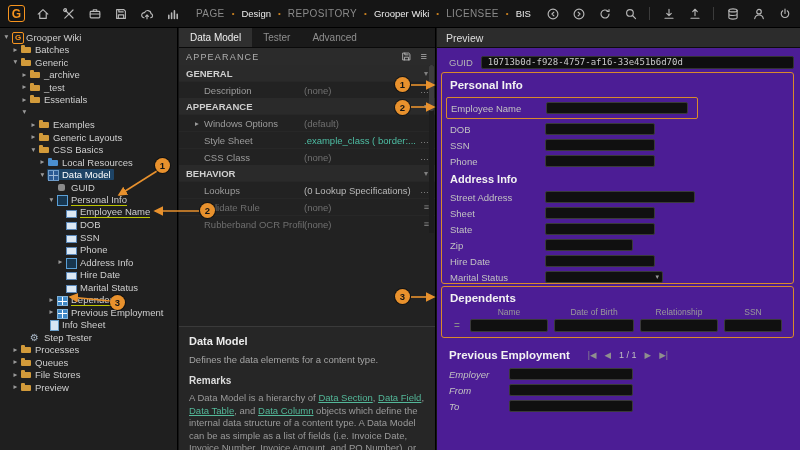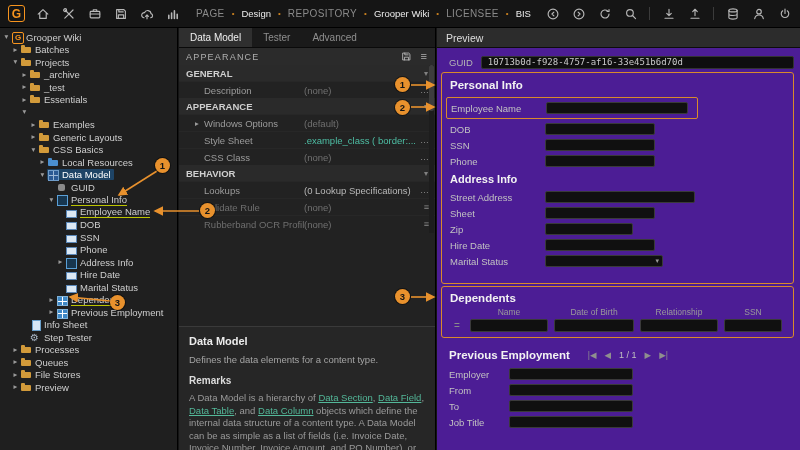--- a/index.html
+++ b/index.html
@@ -100,21 +100,21 @@
   .hl{border:1px solid #d98a2b;border-radius:2px;padding:2px 4px;margin:0 0 2px -4px;width:252px;}
   .dep-headers{display:flex;gap:6px;font-size:8.5px;color:#9a9a9a;margin:1px 0 2px;}
   .dep-headers span{text-align:center;}
   .dep-sp{width:14px;flex:none;}
   .dep-row{display:flex;gap:6px;align-items:center;}
   .dep-handle{width:14px;flex:none;color:#8a8a8a;font-size:10px;text-align:center;}
   .dep-input{height:13px;background:#101010;border:1px solid #3a3a3a;border-radius:2px;}
   .prev-head{display:flex;align-items:center;margin-bottom:4px;}
   .pager{margin-left:18px;display:flex;align-items:center;gap:8px;font-size:8.5px;color:#8f8f8f;}
   .pager .pnum{color:#c0c0c0;font-size:9px;}
-  .box-prev .f-label{width:60px;}
+  .box-prev .f-label{width:60px;font-style:italic;}
 
   
   .callout{position:absolute;width:15px;height:15px;border-radius:50%;background:#e8912d;color:#151515;
     font-size:9.5px;font-weight:bold;display:flex;align-items:center;justify-content:center;z-index:41;
     box-shadow:0 0 0 1px rgba(0,0,0,.45);}
   #overlay{position:absolute;top:0;left:0;pointer-events:none;z-index:40;}
 </style>
 </head>
 <body>
 
@@ -239,21 +239,21 @@
         <span class="tarr">▸</span>
         <span class="tcontent">
           <span class="ic ic-folder"></span>
           <span class="tlabel">Batches</span>
         </span>
       </div>
       <div class="trow" style="padding-left: 11px;">
         <span class="tarr">▾</span>
         <span class="tcontent">
           <span class="ic ic-folder"></span>
-          <span class="tlabel">Projects</span>
+          <span class="tlabel">Generic</span>
         </span>
       </div>
       <div class="trow" style="padding-left: 20px;">
         <span class="tarr">▸</span>
         <span class="tcontent">
           <span class="ic ic-folder"></span>
           <span class="tlabel">_archive</span>
         </span>
       </div>
       <div class="trow" style="padding-left: 20px;">
@@ -378,21 +378,21 @@
           <span class="tlabel ul">Dependents</span>
         </span>
       </div>
       <div class="trow" style="padding-left: 47px;">
         <span class="tarr">▸</span>
         <span class="tcontent">
           <span class="ic ic-table"></span>
           <span class="tlabel">Previous Employment</span>
         </span>
       </div>
-      <div class="trow" style="padding-left: 20px;">
+      <div class="trow" style="padding-left: 38px;">
         <span class="tarr"></span>
         <span class="tcontent">
           <span class="ic ic-page"></span>
           <span class="tlabel">Info Sheet</span>
         </span>
       </div>
       <div class="trow" style="padding-left: 20px;">
         <span class="tarr"></span>
         <span class="tcontent">
           <span class="ic ic-gear"></span>
@@ -549,20 +549,24 @@
     <div id="ai-fields">
         <div class="f-row">
           <span class="f-label">Street Address</span>
           <div class="f-input" style="width: 150px;"></div>
         </div>
         <div class="f-row">
           <span class="f-label">Sheet</span>
           <div class="f-input" style="width: 110px;"></div>
         </div>
         <div class="f-row">
+          <span class="f-label">State</span>
+          <div class="f-input" style="width: 110px;"></div>
+        </div>
+        <div class="f-row">
           <span class="f-label">Zip</span>
           <div class="f-input" style="width: 88px;"></div>
         </div>
         <div class="f-row">
           <span class="f-label">Hire Date</span>
           <div class="f-input" style="width: 110px;"></div>
         </div>
         <div class="f-row">
           <span class="f-label">Marital Status</span>
           <div class="f-input" style="width: 118px;">
@@ -605,24 +609,20 @@
         <div class="f-row">
           <span class="f-label">Employer</span>
           <div class="f-input" style="width: 124px;"></div>
         </div>
         <div class="f-row">
           <span class="f-label">From</span>
           <div class="f-input" style="width: 124px;"></div>
         </div>
         <div class="f-row">
           <span class="f-label">To</span>
-          <div class="f-input" style="width: 124px;"></div>
-        </div>
-        <div class="f-row">
-          <span class="f-label">Job Title</span>
           <div class="f-input" style="width: 124px;"></div>
         </div>
       </div>
   </div>
 </div>
 
 <svg id="overlay" width="800" height="450">
   <defs>
     <marker id="ah" markerWidth="7" markerHeight="7" refX="5" refY="3" orient="auto">
       <path d="M0,0 L6,3 L0,6 z" fill="#e8912d"></path>

